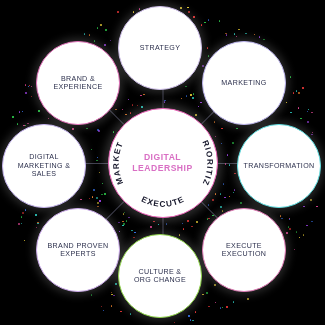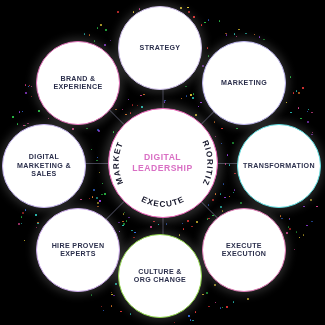--- a/index.html
+++ b/index.html
@@ -28,21 +28,21 @@
     position:absolute;
     border-radius:50%;
     background:#ffffff;
     display:flex;
     align-items:center;
     justify-content:center;
     text-align:center;
     z-index:3;
   }
   .node-label {
-    font-weight:bold;
+    font-weight:normal;
     color:#2b2f4c;
     letter-spacing:0.35px;
     line-height:1.18;
     white-space:pre-line;
     user-select:none;
   }
   .satellite { width:84px; height:84px; }
   .satellite .node-label { font-size:7.1px; }
 
   #center-node {
@@ -315,21 +315,21 @@
       </div>
       <div class="node satellite" style="left: 202px; top: 208px; border: 1.5px solid rgb(224, 123, 182); box-shadow: rgba(255, 255, 255, 0.16) 0px 0px 9px 3px;">
         <div class="node-label">EXECUTE
 EXECUTION</div>
       </div>
       <div class="node satellite" style="left: 118px; top: 234px; border: 1.5px solid rgb(143, 212, 74); box-shadow: rgba(255, 255, 255, 0.16) 0px 0px 9px 3px;">
         <div class="node-label">CULTURE &amp;
 ORG CHANGE</div>
       </div>
       <div class="node satellite" style="left: 36px; top: 208px; border: 1.5px solid rgb(201, 168, 232); box-shadow: rgba(255, 255, 255, 0.16) 0px 0px 9px 3px;">
-        <div class="node-label">HIRE PROVEN
+        <div class="node-label">BRAND PROVEN
 EXPERTS</div>
       </div>
       <div class="node satellite" style="left: 2px; top: 124px; border: 1.5px solid rgb(195, 178, 236); box-shadow: rgba(255, 255, 255, 0.16) 0px 0px 9px 3px;">
         <div class="node-label">DIGITAL
 MARKETING &amp;
 SALES</div>
       </div>
       <div class="node satellite" style="left: 36px; top: 41px; border: 1.5px solid rgb(224, 112, 184); box-shadow: rgba(255, 255, 255, 0.16) 0px 0px 9px 3px;">
         <div class="node-label">BRAND &amp;
 EXPERIENCE</div>

